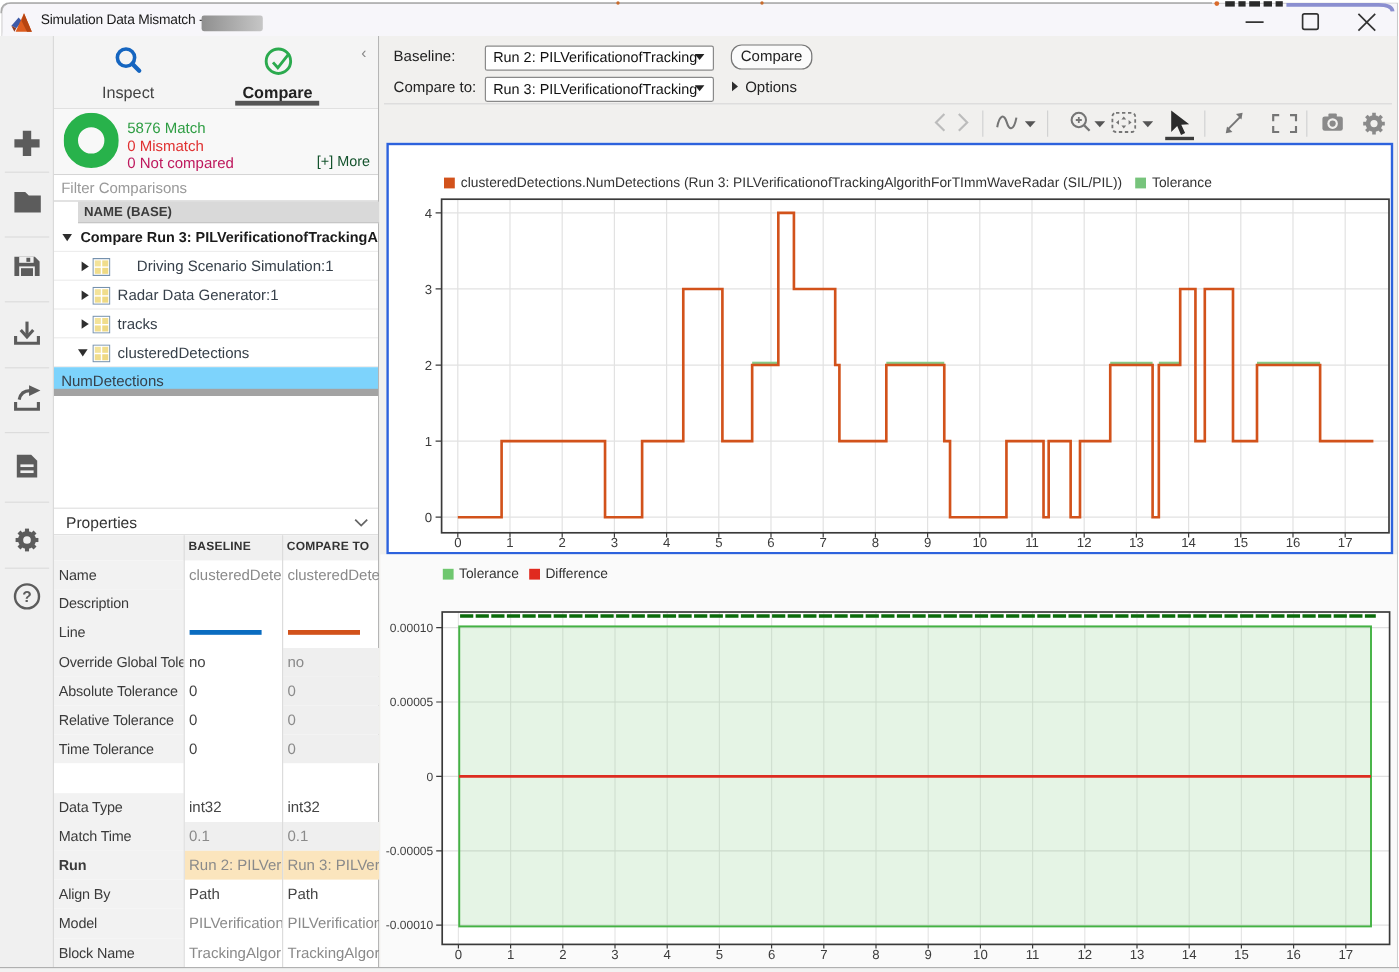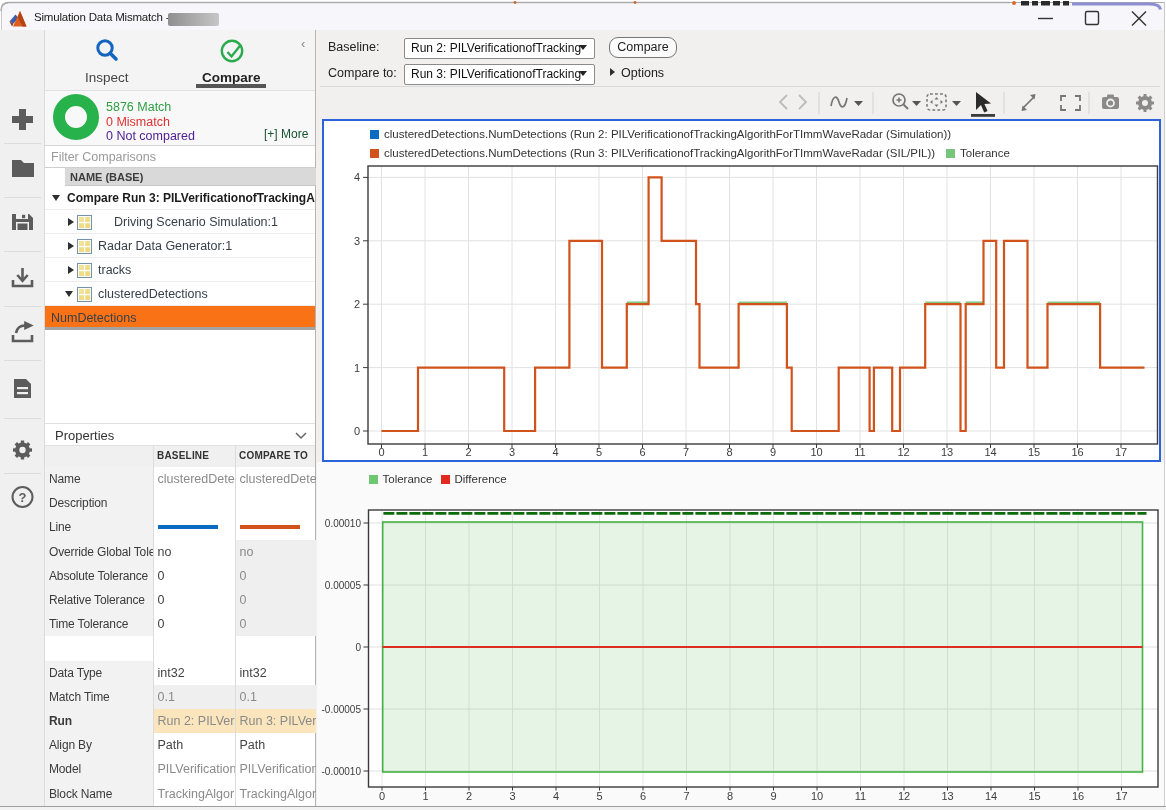--- a/index.html
+++ b/index.html
@@ -131,21 +131,21 @@
       <div class="tabtxt" style="left:157px;font-weight:bold;color:#222;">Compare</div>
       <div class="abs" style="left:151px;top:54px;width:70px;height:3.5px;background:#555;"></div>
       <div class="abs" style="left:256px;top:6px;font-size:13px;color:#888;">‹</div>
     </div>
     <div class="abs" id="stats">
       <svg class="abs" style="left:8px;top:3px" width="46" height="46" viewBox="0 0 46 46">
         <circle cx="23" cy="23" r="17" fill="none" stroke="#28b24b" stroke-width="12"></circle>
       </svg>
       <div class="statln" style="top:9px;color:#2f9e44;">5876 Match</div>
       <div class="statln" style="top:24px;color:#e03131;">0 Mismatch</div>
-      <div class="statln" style="top:38px;color:#4c1d95;">0 Not compared</div>
+      <div class="statln" style="top:38px;color:#be185d;">0 Not compared</div>
       <div class="abs" style="left:219px;top:36px;font-size:12px;color:#14532d;">[+] More</div>
     </div>
     <div class="abs" id="filterrow">
           <div class="abs" style="left:6px;top:4px;font-size:12.5px;color:#999;">Filter Comparisons</div>
         </div>
     <div class="abs" id="namehdr">
           <div class="abs" style="left:5px;top:3px;font-size:11px;font-weight:bold;color:#3c3c3c;">NAME (BASE)</div>
         </div>
     <div class="trow" style="top:156px;font-weight:bold;color:#1a1a1a;">
           <div class="tri-d" style="left:7px;top:9px;"></div>
@@ -188,21 +188,21 @@
           <div class="tri-d" style="left:20px;top:9px;"></div>
           <svg class="mdlicon" style="left:32px;top:4.5px;" viewBox="0 0 15 15">
             <rect x="0.5" y="0.5" width="14" height="14" fill="#fff" stroke="#7591ad"></rect>
             <rect x="2" y="2" width="5" height="5" fill="#f3e39a"></rect>
             <rect x="8.2" y="2" width="5" height="5" fill="#f0dd8c"></rect>
             <rect x="2" y="8.2" width="5" height="5" fill="#f0dd8c"></rect>
             <rect x="8.2" y="8.2" width="5" height="5" fill="#eed983"></rect>
           </svg>
           <div class="abs" style="left:53px;top:5px;">clusteredDetections</div>
         </div>
-<div class="trow" style="top:276px;background:#f97316;border-bottom:3px solid #a3a3a3;">
+<div class="trow" style="top:276px;background:#7dd3fc;border-bottom:6px solid #a3a3a3;">
           <div class="abs" style="left:6px;top:5px;">NumDetections</div>
         </div>
     <div class="abs" id="prophdr">
       <div class="abs" style="left:10px;top:4px;font-size:13px;color:#333;">Properties</div>
       <svg class="abs" style="left:250px;top:8px" width="12" height="8" viewBox="0 0 12 8">
             <path d="M1,1 L6,6 L11,1" fill="none" stroke="#666" stroke-width="1.5"></path>
           </svg>
     </div>
     <div class="abs" id="ptable">
           <div class="abs" style="left:0;top:0;width:270px;height:21px;background:#f0f0f0;"></div>
@@ -339,21 +339,20 @@
  <g stroke="#8a8a8a" stroke-width="3">
   <line x1="374" y1="6" x2="374" y2="24"></line>
               <line x1="365" y1="15" x2="383" y2="15"></line>
   <line x1="367.6" y1="8.6" x2="380.4" y2="21.4"></line>
               <line x1="380.4" y1="8.6" x2="367.6" y2="21.4"></line>
  </g>
  <circle cx="374" cy="15" r="3" fill="#f1f0ee"></circle>
 </g>
 </svg>
         <div class="abs" id="panel1">
-          <div class="leg" style="left:46px;top:7px;"><span class="sq" style="background:#0a6cc0;"></span>clusteredDetections.NumDetections (Run 2: PILVerificationofTrackingAlgorithForTImmWaveRadar (Simulation))</div>
 <div class="leg" style="left:46px;top:26px;"><span class="sq" style="background:#d2521b;"></span>clusteredDetections.NumDetections (Run 3: PILVerificationofTrackingAlgorithForTImmWaveRadar (SIL/PIL))</div>
 <div class="leg" style="left:622px;top:26px;"><span class="sq" style="background:#77c47c;"></span>Tolerance</div>
           <svg class="abs" style="left:0;top:0;" width="835" height="339" viewBox="0 0 835 339">
 <line x1="57.5" y1="45.0" x2="57.5" y2="323.0" stroke="#e2e2e2" stroke-width="1"></line>
             <line x1="101.0" y1="45.0" x2="101.0" y2="323.0" stroke="#e2e2e2" stroke-width="1"></line>
             <line x1="144.5" y1="45.0" x2="144.5" y2="323.0" stroke="#e2e2e2" stroke-width="1"></line>
             <line x1="188.0" y1="45.0" x2="188.0" y2="323.0" stroke="#e2e2e2" stroke-width="1"></line>
             <line x1="231.5" y1="45.0" x2="231.5" y2="323.0" stroke="#e2e2e2" stroke-width="1"></line>
             <line x1="275.0" y1="45.0" x2="275.0" y2="323.0" stroke="#e2e2e2" stroke-width="1"></line>
             <line x1="318.5" y1="45.0" x2="318.5" y2="323.0" stroke="#e2e2e2" stroke-width="1"></line>

